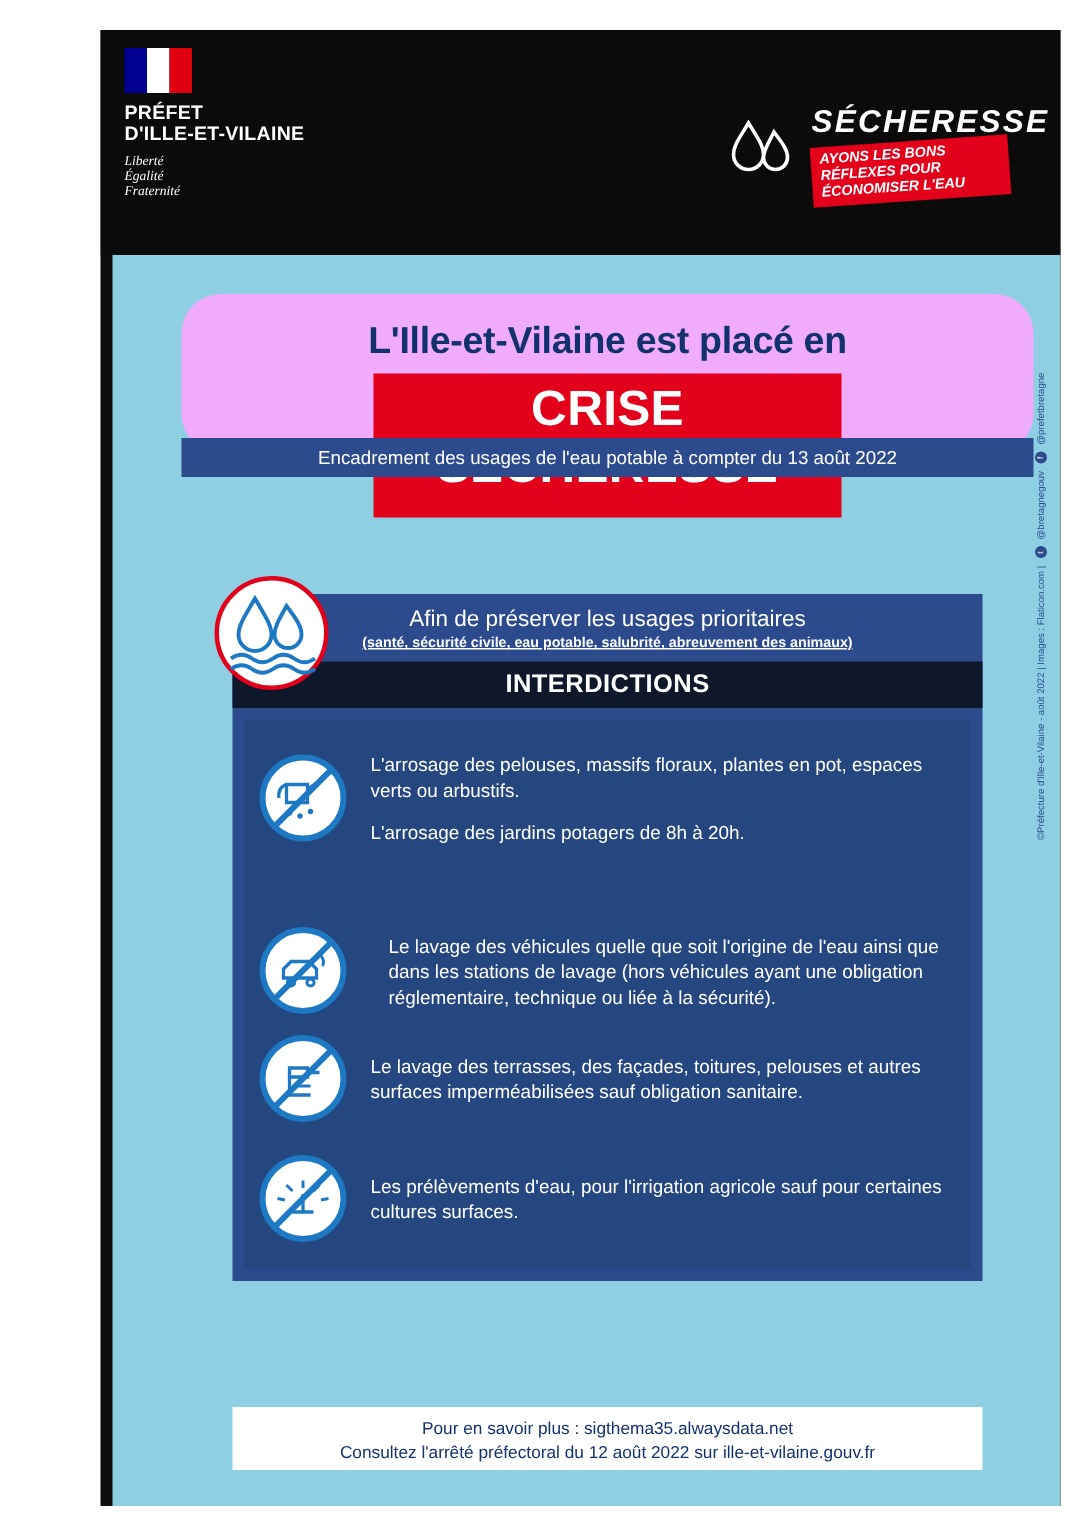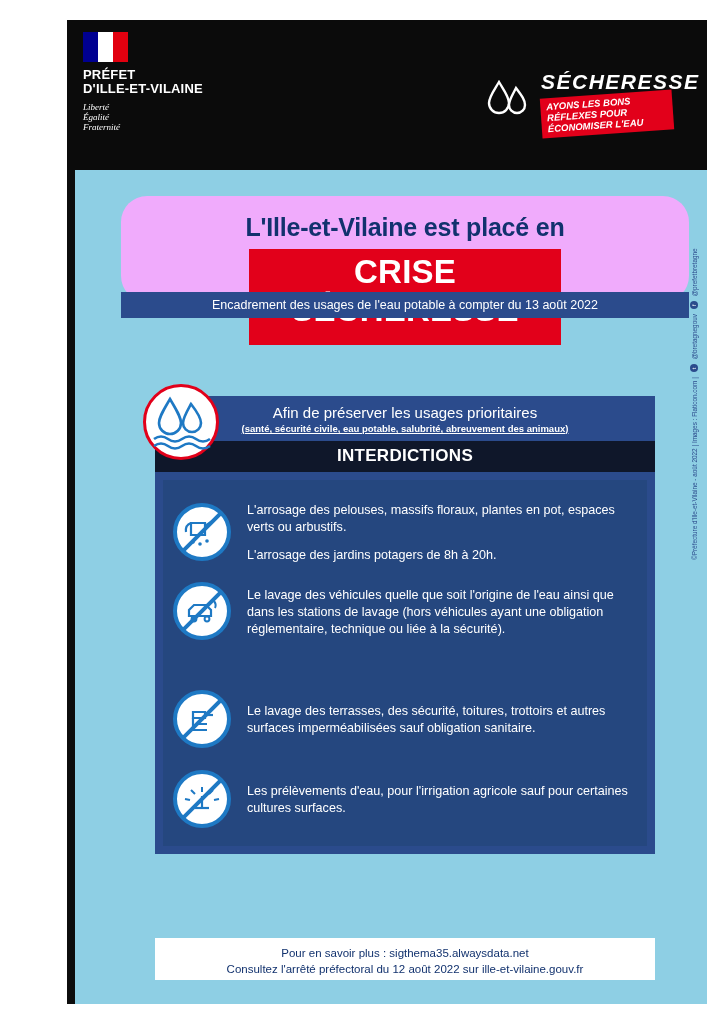--- a/index.html
+++ b/index.html
@@ -321,21 +321,21 @@
               <circle cx="30" cy="34" r="1.8" fill="#1e79c4"></circle>
             </svg>
             <div class="slash"></div>
           </div>
           <div class="txt">
             <p>L'arrosage des pelouses, massifs floraux, plantes en pot, espaces verts ou arbustifs.</p>
             <p>L'arrosage des jardins potagers de 8h à 20h.</p>
           </div>
         </div>
 
-        <div class="row" style="top:100px;">
+        <div class="row" style="top:136px;gap:12px;">
           <div class="ico">
             <svg viewBox="0 0 50 50" width="100%" height="100%">
               <path d="M12 30 h22 v-6 l-5 -5 h-12 l-5 5 z" fill="none" stroke="#1e79c4" stroke-width="2.2"></path>
               <circle cx="17" cy="33" r="2.4" fill="none" stroke="#1e79c4" stroke-width="2"></circle>
               <circle cx="30" cy="33" r="2.4" fill="none" stroke="#1e79c4" stroke-width="2"></circle>
               <path d="M36 14 q4 4 2 8" stroke="#1e79c4" stroke-width="2" fill="none"></path>
             </svg>
             <div class="slash"></div>
           </div>
           <div class="txt">
@@ -347,21 +347,21 @@
           <div class="ico">
             <svg viewBox="0 0 50 50" width="100%" height="100%">
               <path d="M16 18 h12 v6 h-12 z" fill="none" stroke="#1e79c4" stroke-width="2.2"></path>
               <path d="M28 21 h8" stroke="#1e79c4" stroke-width="2.2"></path>
               <path d="M16 24 v12 h14" stroke="#1e79c4" stroke-width="2.2" fill="none"></path>
               <path d="M20 30 h10" stroke="#1e79c4" stroke-width="2"></path>
             </svg>
             <div class="slash"></div>
           </div>
           <div class="txt">
-            <p>Le lavage des terrasses, des sécurité, toitures, trottoirs et autres surfaces imperméabilisées sauf obligation sanitaire.</p>
+            <p>Le lavage des terrasses, des façades, toitures, pelouses et autres surfaces imperméabilisées sauf obligation sanitaire.</p>
           </div>
         </div>
 
         <div class="row" style="top:288px;">
           <div class="ico">
             <svg viewBox="0 0 50 50" width="100%" height="100%">
               <path d="M25 22 v12" stroke="#1e79c4" stroke-width="2.2"></path>
               <path d="M18 34 h14" stroke="#1e79c4" stroke-width="2.2"></path>
               <path d="M25 18 l0 -5 M18 20 l-4 -4 M32 20 l4 -4 M13 26 l-5 -1 M37 26 l5 -1" stroke="#1e79c4" stroke-width="2"></path>
             </svg>

